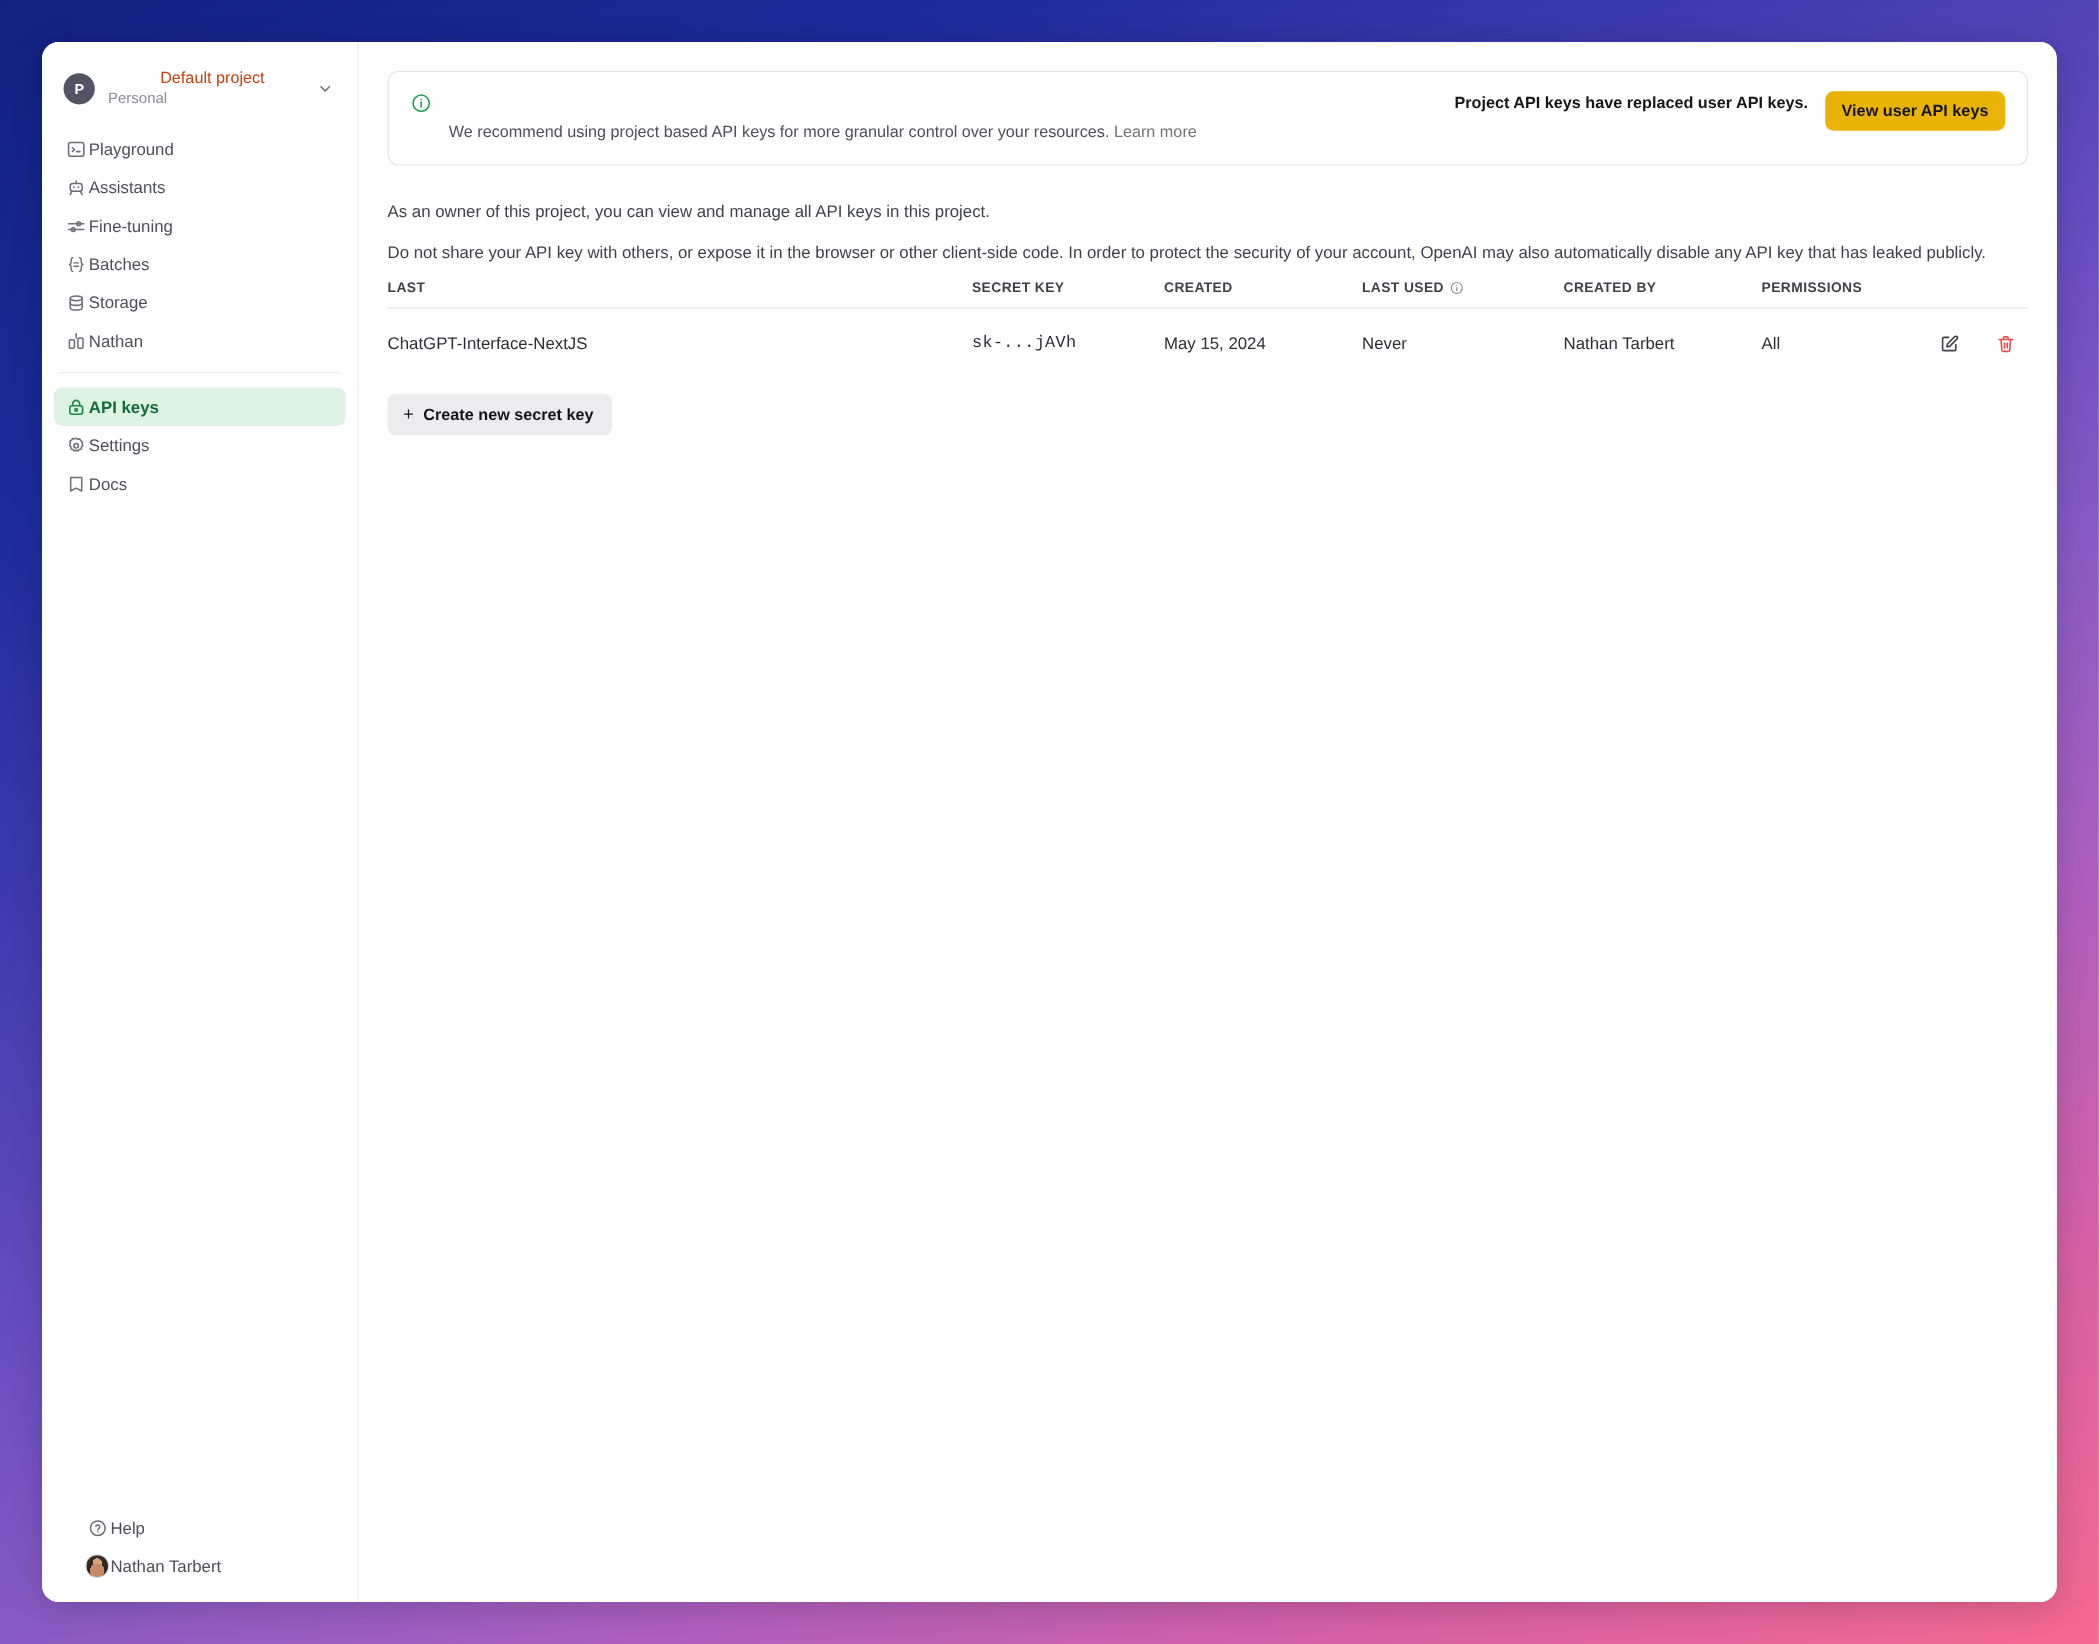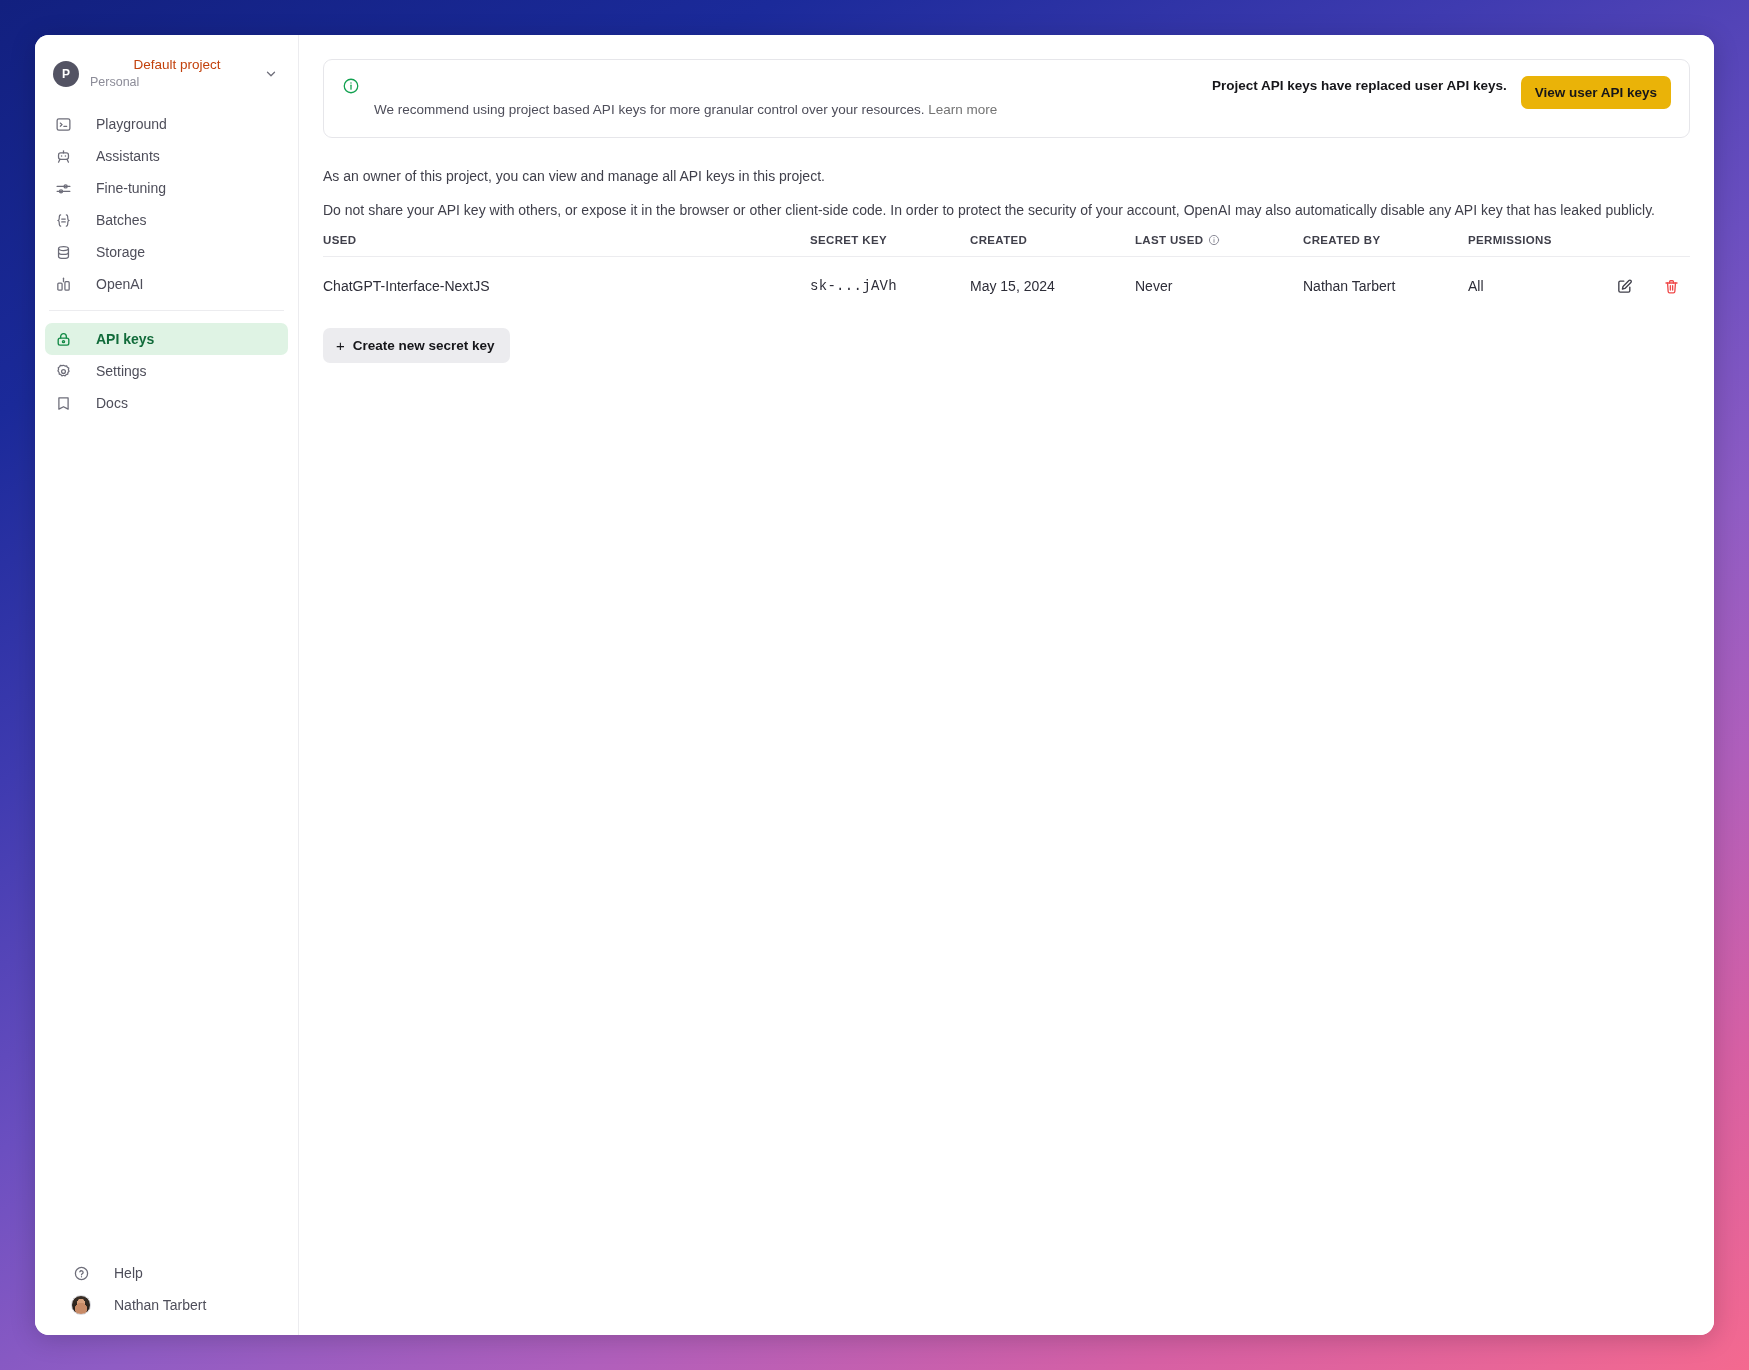--- a/index.html
+++ b/index.html
@@ -85,21 +85,21 @@
     margin-top: 1px;
     white-space: nowrap;
   }
   .chev { flex: 0 0 16px; color: #6f6f7b; display:flex; align-items:center; }
 
   .nav-group { padding: 4px 10px 0 10px; }
 
   .nav-item {
     display: flex;
     align-items: center;
-    gap: 24px;
+    gap: 2px;
     height: 32px;
     padding: 0 9px;
     border-radius: 7px;
     cursor: pointer;
     color: #4e4e5a;
     font-size: 14px;
     line-height: 32px;
     white-space: nowrap;
   }
   .nav-item .ico { width: 18px; height: 18px; flex: 0 0 18px; display:flex; align-items:center; justify-content:center; color:#6d6d79; }
@@ -368,21 +368,21 @@
       </div>
 
       <div class="nav-item">
         <span class="ico">
           <svg width="17" height="17" viewBox="0 0 24 24" fill="none" stroke="currentColor" stroke-width="1.8" stroke-linecap="round" stroke-linejoin="round">
               <line x1="12" y1="3" x2="12" y2="8"></line>
               <rect x="4" y="10" width="6" height="10" rx="1.4"></rect>
               <rect x="14" y="8" width="6" height="12" rx="1.4"></rect>
             </svg>
         </span>
-        <span>OpenAI</span>
+        <span>Nathan</span>
       </div>
 
     </div>
 
     <div class="nav-divider"></div>
 
     <div class="nav-group">
 
       <div class="nav-item active">
         <span class="ico">
@@ -468,21 +468,21 @@
           <col class="col-name">
             <col class="col-secret">
             <col class="col-created">
           <col class="col-last">
             <col class="col-by">
             <col class="col-perms">
             <col class="col-act">
         </colgroup>
         <thead>
           <tr>
-            <th>USED</th>
+            <th>LAST</th>
             <th>SECRET KEY</th>
             <th>CREATED</th>
             <th>
               <span class="th-inline">
                 <span>LAST USED</span>
                 <span class="th-info">
                   <svg width="12" height="12" viewBox="0 0 24 24" fill="none" stroke="currentColor" stroke-width="2" stroke-linecap="round" stroke-linejoin="round">
                       <circle cx="12" cy="12" r="9.2"></circle>
                       <line x1="12" y1="11.2" x2="12" y2="16.5"></line>
                       <circle cx="12" cy="7.6" r="1.1" fill="currentColor" stroke="none"></circle>

